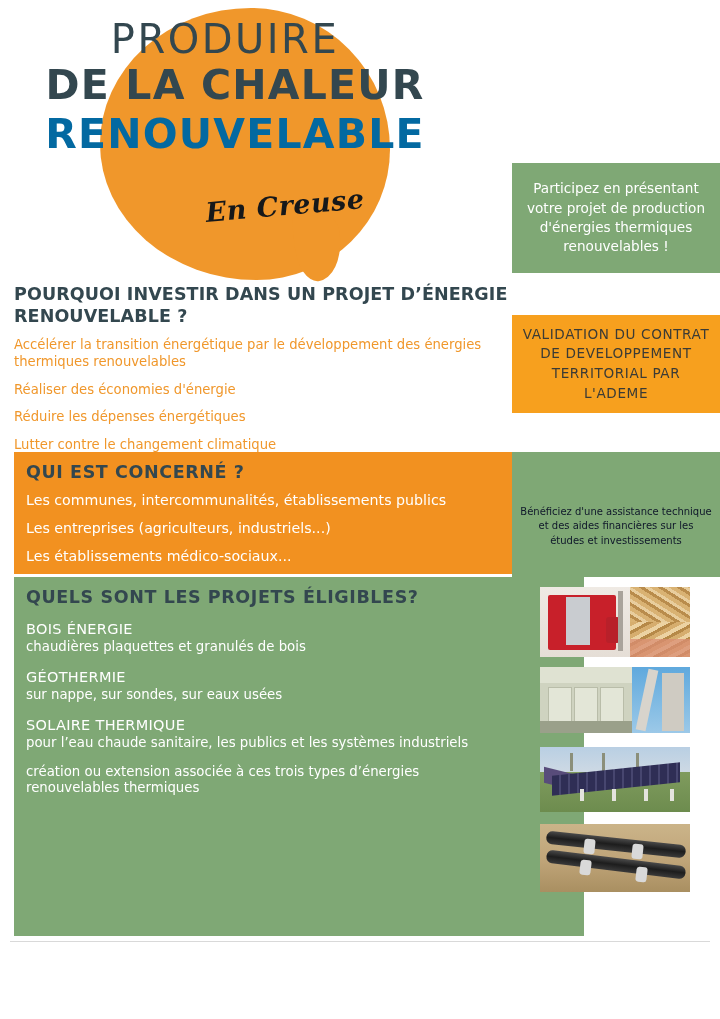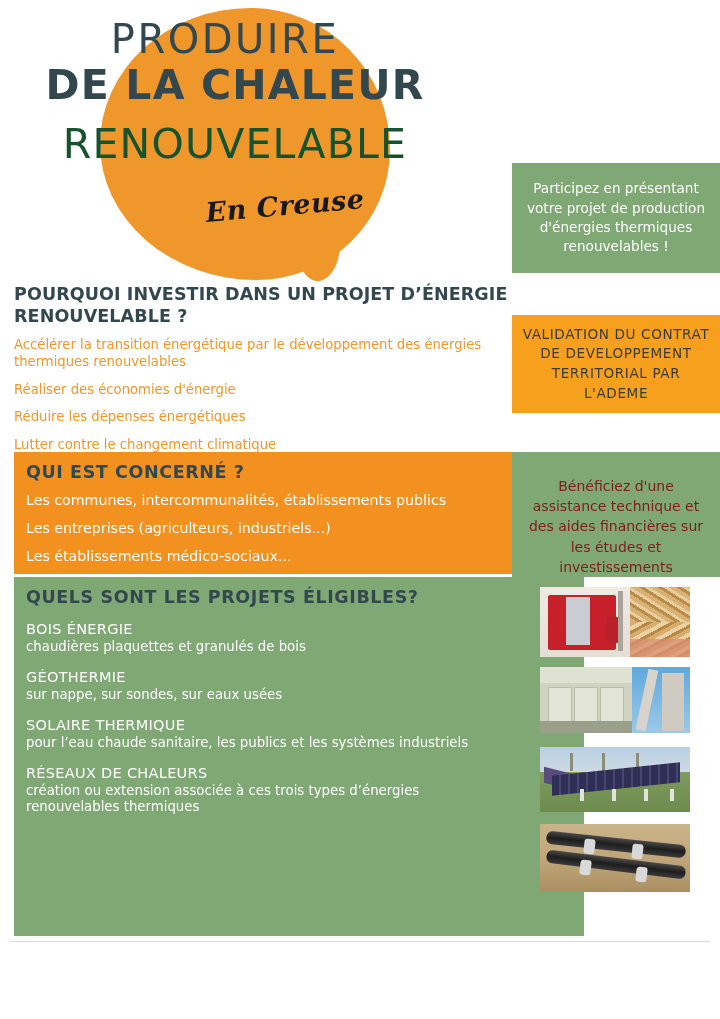--- a/index.html
+++ b/index.html
@@ -32,22 +32,22 @@
     line-height:1.08;
     padding-right:20px;
   }
   .t-line2{
     text-align:center;
     font-size:41px;letter-spacing:1.2px;font-weight:700;color:#33474F;
     line-height:1.1;margin-top:2px;
   }
   .t-line3{
     text-align:center;
-    font-size:41px;letter-spacing:1.2px;font-weight:400;color:#14532d;
-    line-height:1.1;margin-top:14px;
+    font-size:41px;letter-spacing:1.2px;font-weight:700;color:#0369a1;
+    line-height:1.1;margin-top:4px;
   }
   .t-script{
     position:absolute;left:195px;top:190px;width:180px;text-align:center;
     font-family:"DejaVu Serif","Liberation Serif",serif;
     font-style:italic;font-weight:700;font-size:27px;color:#16181a;
     transform:rotate(-5deg);
     letter-spacing:0.5px;
   }
 
   
@@ -88,21 +88,21 @@
   .eb-d{font-size:13.3px;color:#ffffff;line-height:1.2;margin-top:1px;}
 
   
   .rbox{position:absolute;left:512px;width:208px;display:flex;align-items:center;justify-content:center;}
   .rbox-inner{text-align:center;padding:0 8px;}
   .r1{top:163px;height:110px;background:#7FA875;}
   .r1 .rbox-inner{font-size:13.6px;color:#ffffff;line-height:1.42;}
   .r2{top:315px;height:98px;background:#F7A01E;}
   .r2 .rbox-inner{font-size:13.6px;color:#3B3B36;line-height:1.45;letter-spacing:0.6px;}
   .r3{top:452px;height:125px;background:#7FA875;}
-  .r3 .rbox-inner{font-size:14px;color:#7f1d1d;line-height:1.45;margin-top:24px;}
+  .r3 .rbox-inner{font-size:10px;color:#0f172a;line-height:1.45;margin-top:24px;}
 
   
   .photo{position:absolute;left:540px;width:150px;overflow:hidden;background:#ddd;}
   .p1{top:587px;height:70px;}
   .p2{top:667px;height:66px;}
   .p3{top:747px;height:65px;}
   .p4{top:824px;height:68px;}
   .ph-half{position:absolute;top:0;height:100%;}
 
   
@@ -188,21 +188,20 @@
       </div>
       <div class="elig-block">
         <div class="eb-t">GÉOTHERMIE</div>
         <div class="eb-d">sur nappe, sur sondes, sur eaux usées</div>
       </div>
       <div class="elig-block">
         <div class="eb-t">SOLAIRE THERMIQUE</div>
         <div class="eb-d">pour l’eau chaude sanitaire, les publics et les systèmes industriels</div>
       </div>
       <div class="elig-block">
-        <div class="eb-t">RÉSEAUX DE CHALEURS</div>
         <div class="eb-d">création ou extension associée à ces trois types d’énergies renouvelables thermiques</div>
       </div>
     </div>
   </div>
 
   <div class="rbox r1">
     <div class="rbox-inner">Participez en présentant votre projet  de production d'énergies thermiques renouvelables !</div>
   </div>
   <div class="rbox r2">
     <div class="rbox-inner">VALIDATION DU CONTRAT DE DEVELOPPEMENT TERRITORIAL PAR L'ADEME</div>

